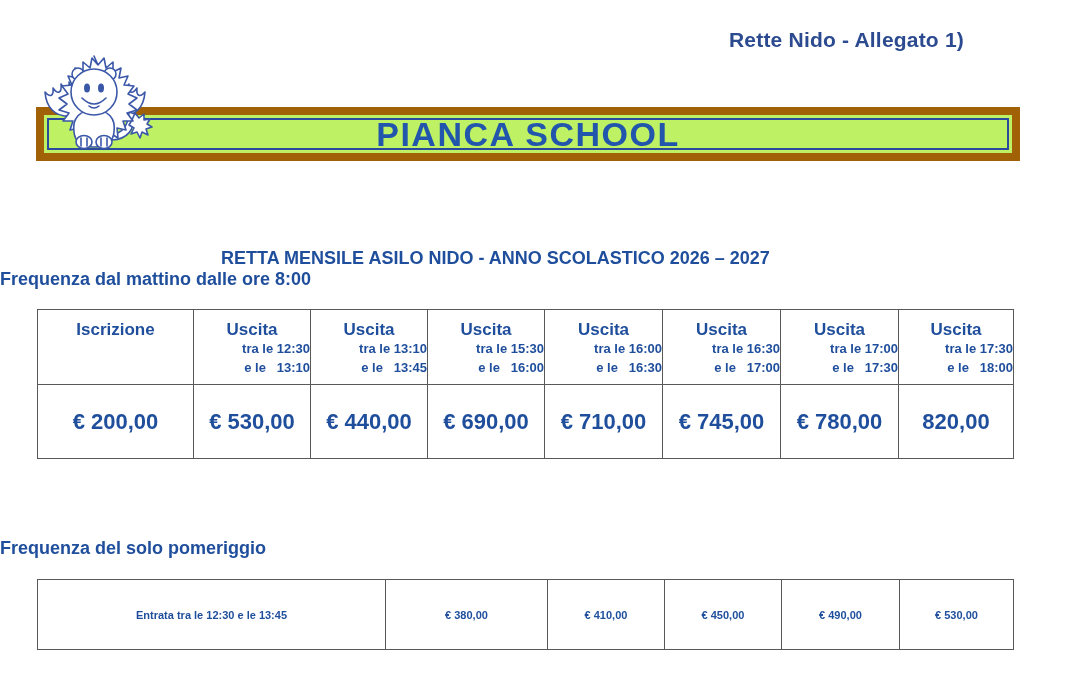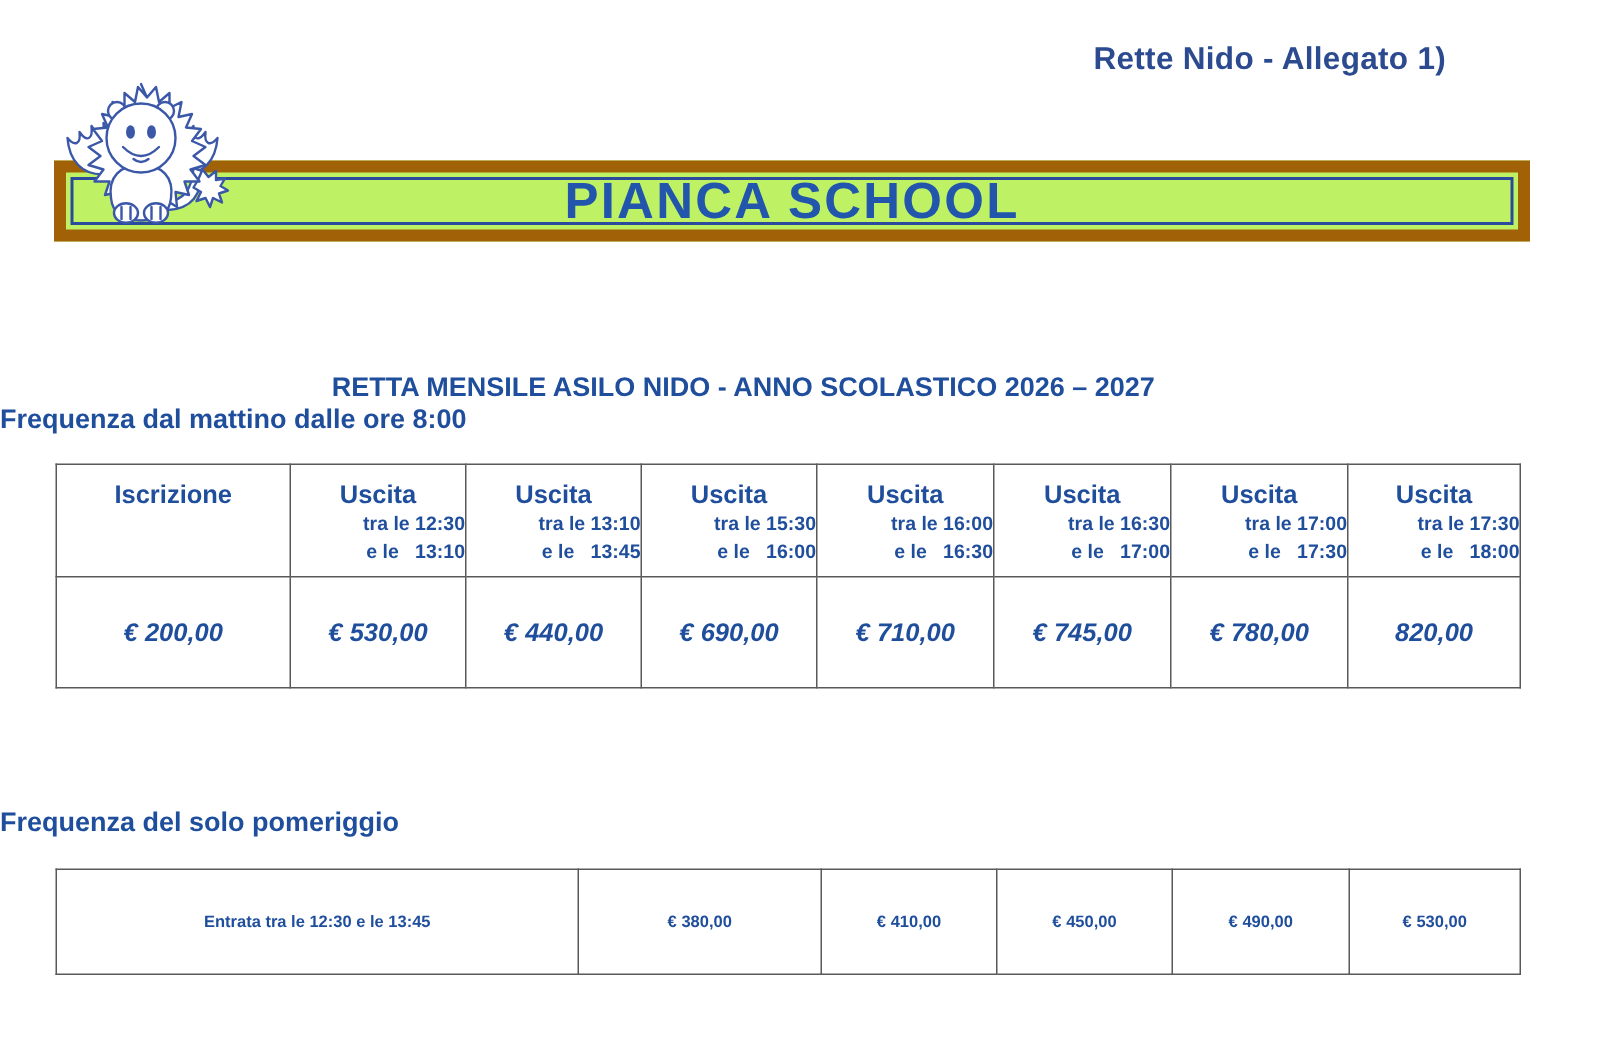--- a/index.html
+++ b/index.html
@@ -25,21 +25,21 @@
   .subtitle-1 { position: absolute; left: 0; top: 269px; width: 100%; text-align: left;
     font-size: 18px; font-weight: bold; }
   .subtitle-2 { position: absolute; left: 0; top: 538px; width: 100%; text-align: left;
     font-size: 18px; font-weight: bold; }
 
   table { border-collapse: collapse; table-layout: fixed; background: #fff; }
   td, th { border: 1px solid #595959; color: #1F4E9C; font-weight: bold; text-align: center; }
 
   .table-morning { position: absolute; left: 37px; top: 309px; width: 977px; }
   .table-morning th { height: 75px; vertical-align: top; padding-top: 9px; }
-  .table-morning td { height: 74px; vertical-align: middle; font-size: 17px; font-style: italic; }
+  .table-morning td { height: 74px; vertical-align: middle; font-size: 22px; }
   .h1 { font-size: 17px; line-height: 1.25; }
   .h2 { font-size: 13px; line-height: 1.45; text-align: right; }
 
   .table-afternoon { position: absolute; left: 37px; top: 579px; width: 977px; }
   .table-afternoon td { height: 70px; vertical-align: middle; font-size: 11px; }
 
   svg .ln { fill: #ffffff; stroke: #3A57A8; stroke-width: 1.6; stroke-linejoin: round; }
   svg .ln-thin { fill: none; stroke: #3A57A8; stroke-width: 1.6; stroke-linecap: round; }
   svg .fillb { fill: #3A57A8; stroke: none; }
 </style>

